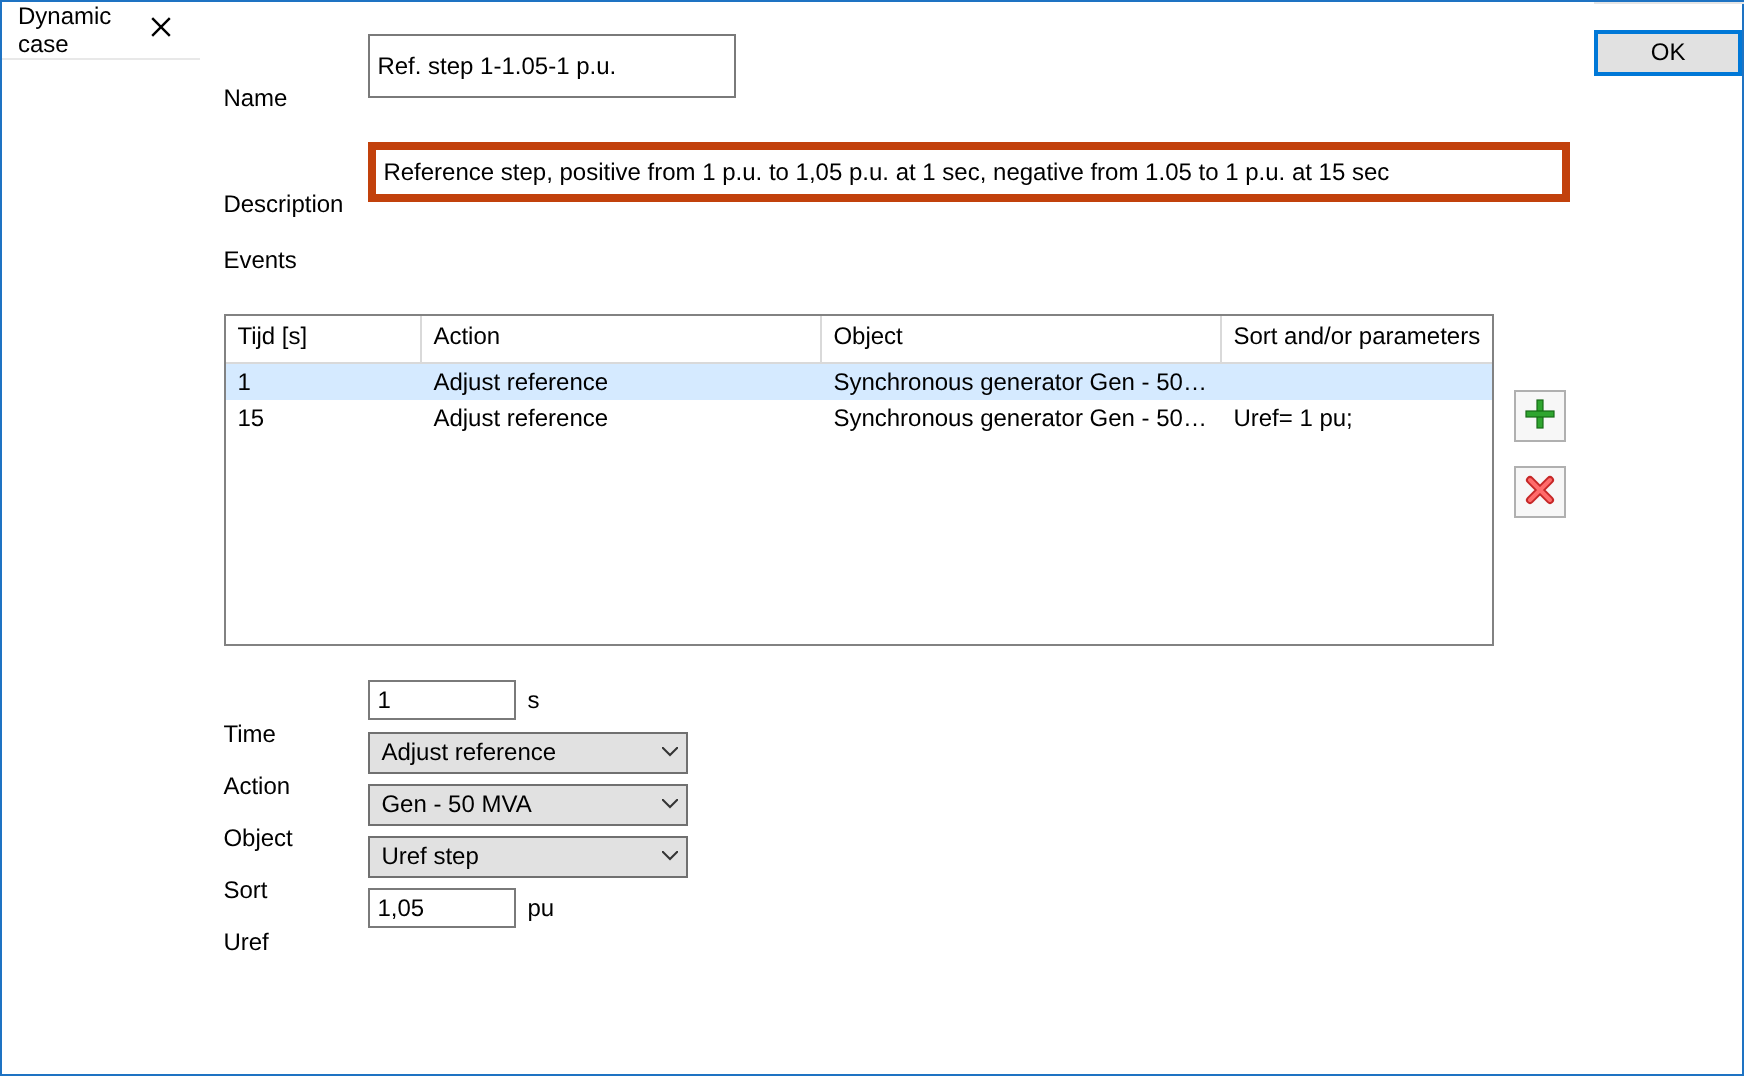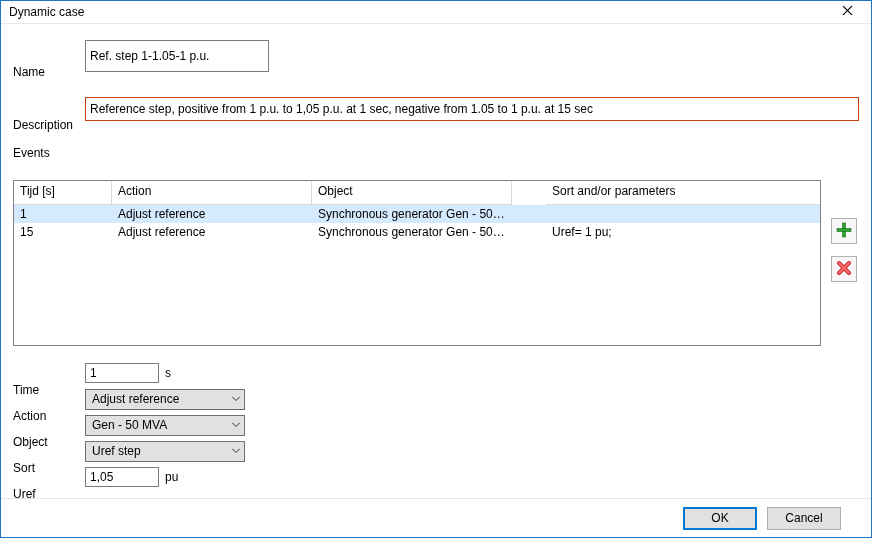--- a/index.html
+++ b/index.html
@@ -11,21 +11,21 @@
     background: #fff;
   }
   .window {
     position: relative;
     box-sizing: border-box;
     width: 872px;
     height: 538px;
     border: 1px solid #1e73c3;
     background: #fff;
     display: flex;
-    flex-direction: column;
+    flex-direction: row;
   }
   .titlebar {
     height: 28px;
     display: flex;
     align-items: center;
     padding: 0 4px 0 8px;
     border-bottom: 1px solid #e8e8e8;
   }
   .titlebar .title {
     flex: 1 1 auto;
@@ -60,21 +60,21 @@
     box-sizing: border-box;
     height: 32px;
     border: 1px solid #7a7a7a;
     padding: 1px 4px;
     font: inherit;
   }
   .desc-input {
     flex: 1 1 auto;
     box-sizing: border-box;
     height: 20px;
-    border: 1px solid #c2410c;
+    border: 4px solid #c2410c;
     padding: 11px 4px;
     font: inherit;
   }
   .events-title {
     margin-top: 14px;
     margin-bottom: 20px;
   }
   .events-area {
     display: flex;
     align-items: flex-start;
@@ -100,21 +100,21 @@
     padding: 3px 6px;
     background: #fff;
     cursor: default;
     white-space: nowrap;
     overflow: hidden;
   }
   .th:last-child { border-right: none; }
   .col-time   { width: 98px;  flex: 0 0 98px; }
   .col-action { width: 200px; flex: 0 0 200px; }
   .col-object { width: 200px; flex: 0 0 200px; }
-  .col-params { flex: 1 1 auto; margin-left: 34px; }
+  .col-params { flex: 1 1 auto; }
   .tbody { flex: 1 1 auto; overflow: hidden; }
   .tr {
     display: flex;
     height: 18px;
     line-height: 18px;
   }
   .tr.selected { background: #d5eaff; }
   .td {
     box-sizing: border-box;
     padding: 0 6px;

